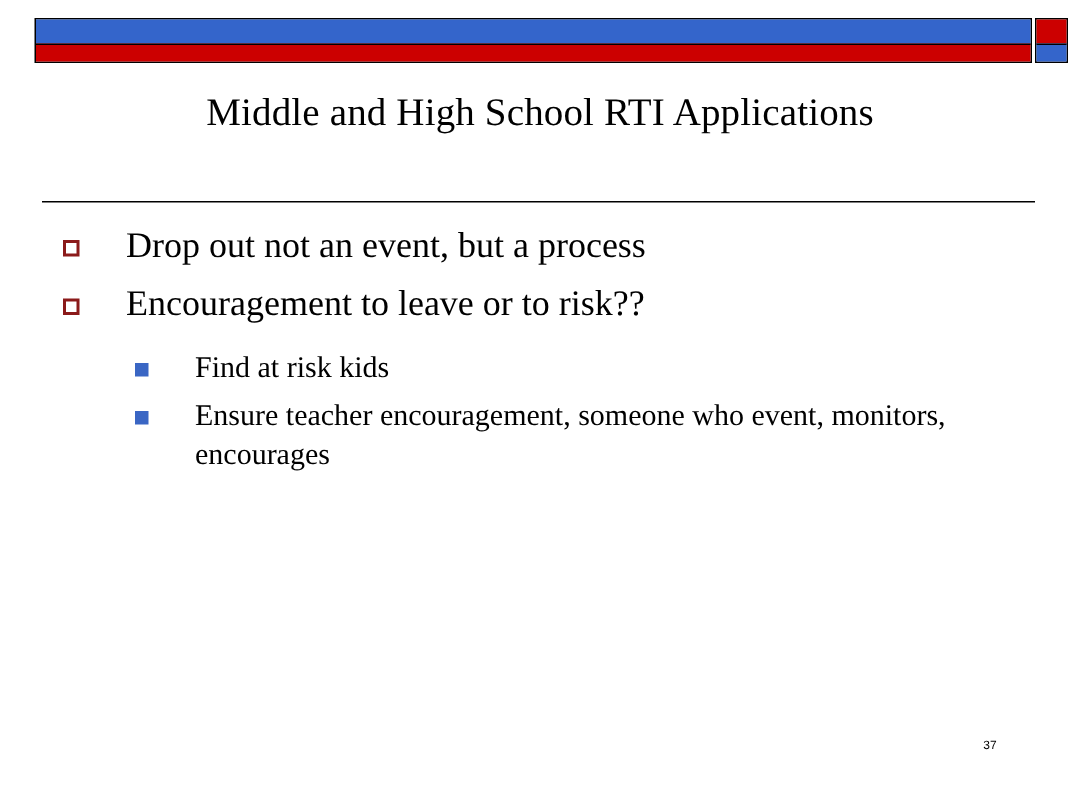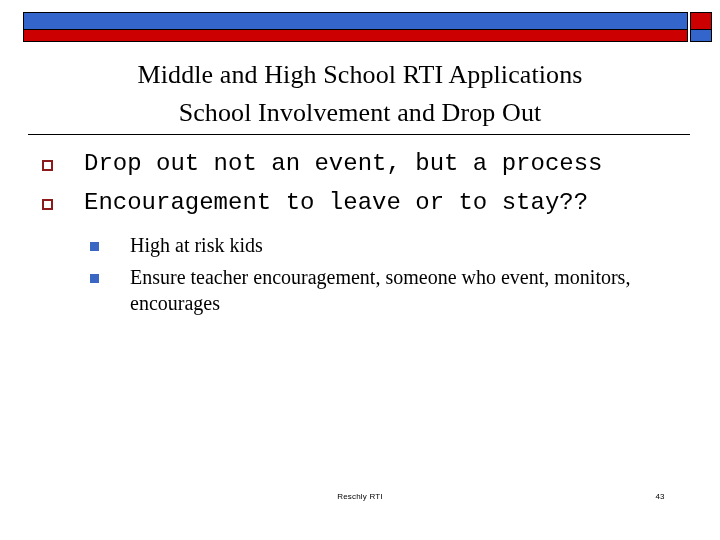--- a/index.html
+++ b/index.html
@@ -124,21 +124,20 @@
     top: 10px;
     width: 11px;
     height: 11px;
     border: 2.5px solid #8b1a1a;
     box-sizing: border-box;
     background: transparent;
   }
   ul.lvl1 > li.item1 > .text1 {
     display: block;
     padding-top: 2px;
-    font-family: Liberation Mono, monospace;
   }
 
   ul.lvl2 {
     list-style: none;
     margin: 18px 0 0 0;
     padding: 0 0 0 48px;
   }
   ul.lvl2 > li.item2 {
     position: relative;
     padding-left: 42px;
@@ -192,44 +191,42 @@
       <div class="band-red"></div>
     </div>
     <div class="bar-cap">
       <div class="band-red"></div>
       <div class="band-blue"></div>
     </div>
   </div>
 
   <div class="title-block">
     <div class="title-line">Middle and High School RTI Applications</div>
-    <div class="title-line">School Involvement and Drop Out</div>
   </div>
   <div class="title-rule"></div>
 
   <div class="body-block">
     <ul class="lvl1">
       <li class="item1">
         <span class="marker1"></span>
         <span class="text1">Drop out not an event, but a process</span>
       </li>
       <li class="item1">
         <span class="marker1"></span>
-        <span class="text1">Encouragement to leave or to stay??</span>
+        <span class="text1">Encouragement to leave or to risk??</span>
       </li>
     </ul>
 
     <ul class="lvl2">
       <li class="item2">
         <span class="marker2"></span>
-        <span class="text2">High at risk kids</span>
+        <span class="text2">Find at risk kids</span>
       </li>
       <li class="item2">
         <span class="marker2"></span>
         <span class="text2">Ensure teacher encouragement, someone who event, monitors, encourages</span>
       </li>
     </ul>
   </div>
 
-  <div class="footer-note">Reschly RTI</div>
-  <div class="footer-page">43</div>
+  <div class="footer-page">37</div>
 
 </div>
 
 </body></html>

